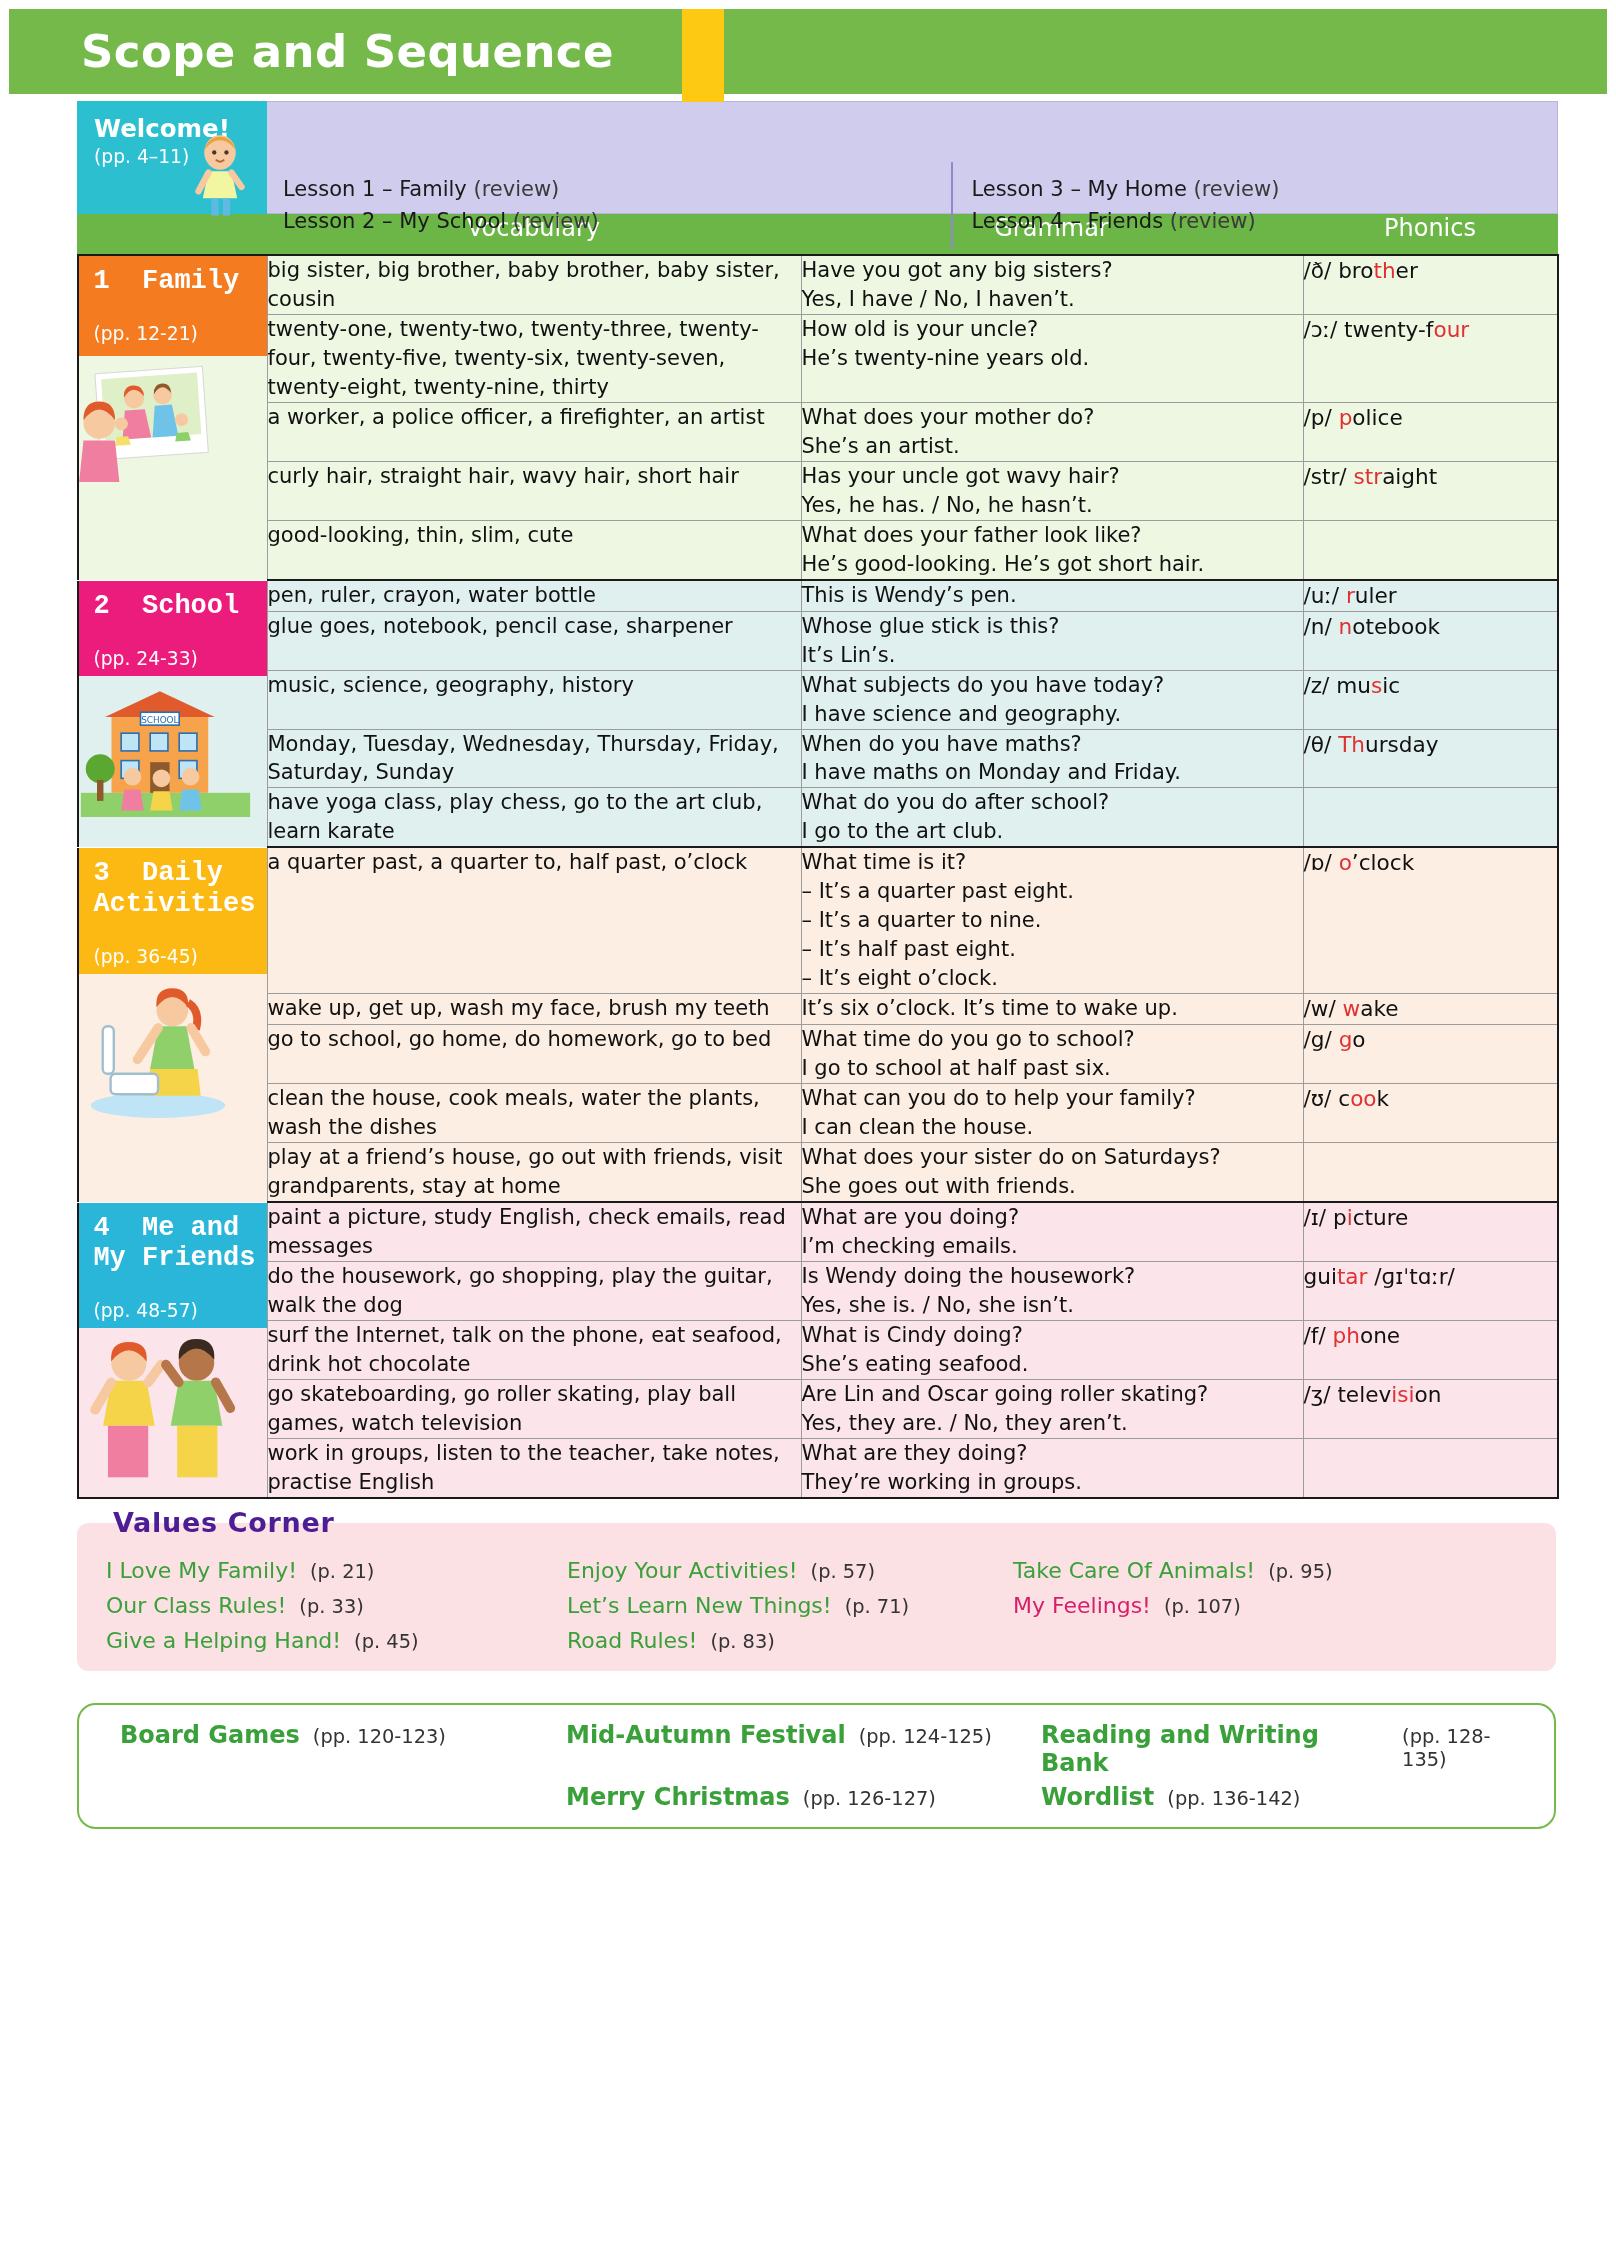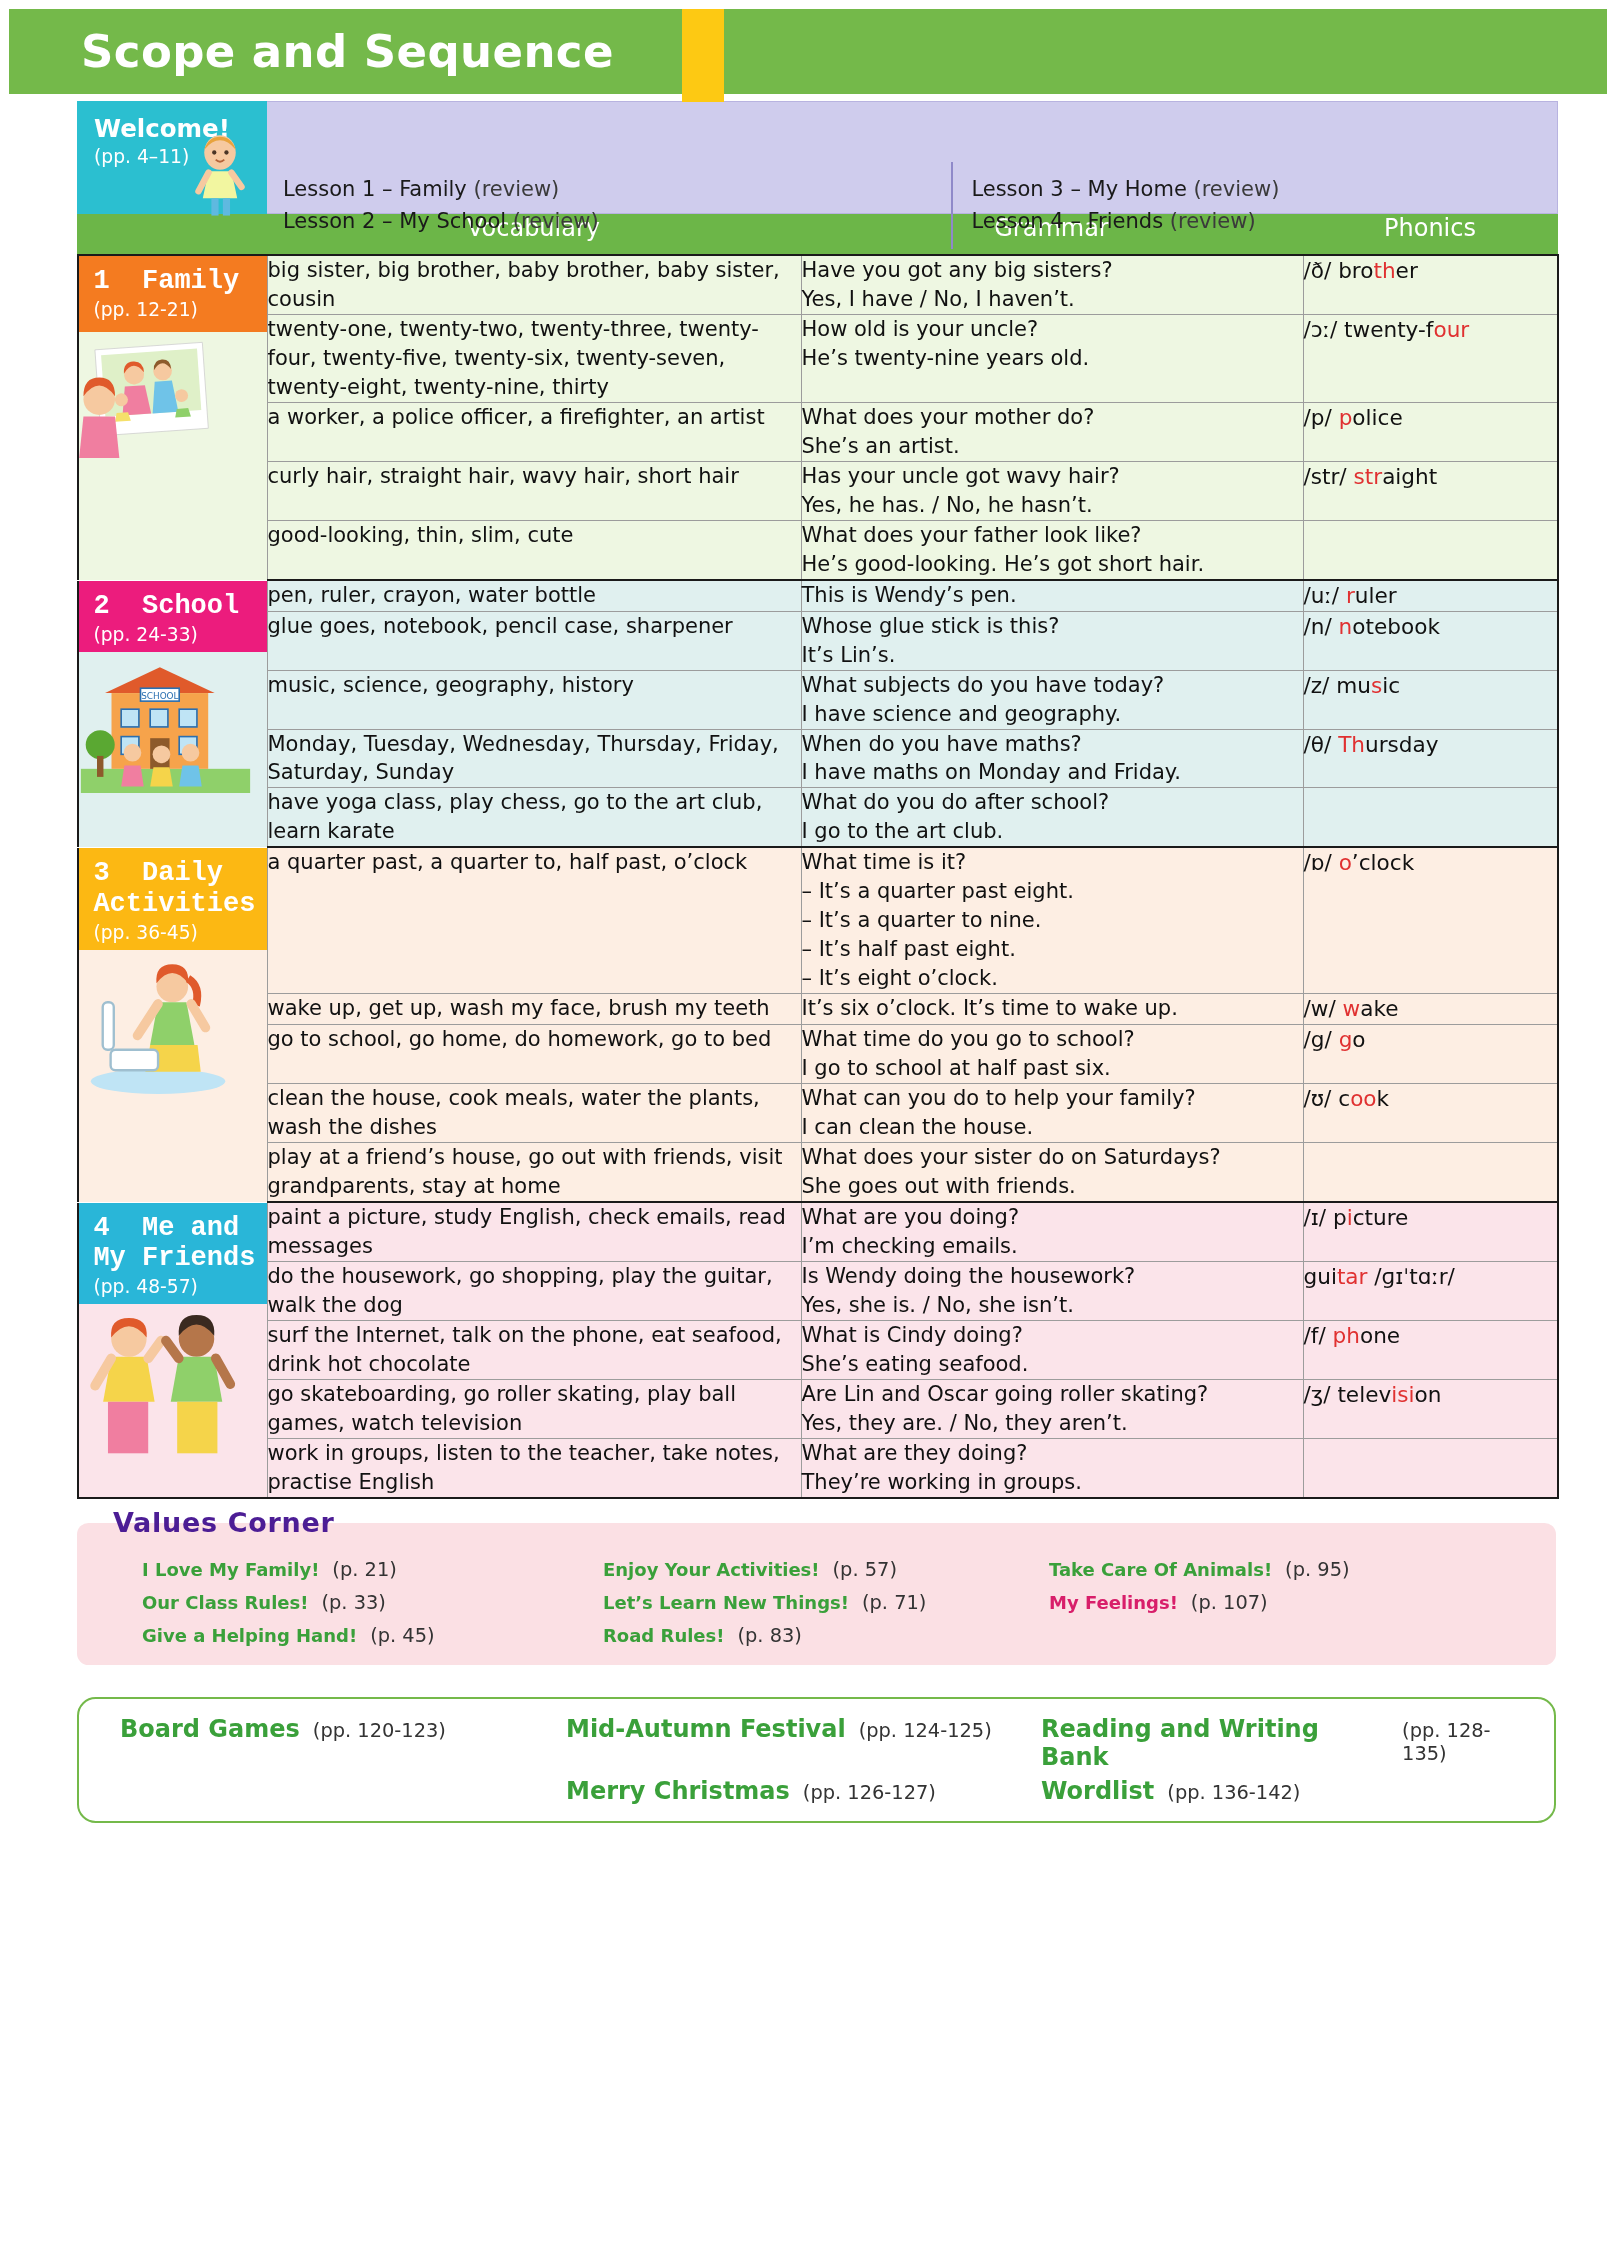--- a/index.html
+++ b/index.html
@@ -156,20 +156,21 @@
     font-weight:bold;
     font-size:27px;
     padding:10px 0 0 14.4px;
     line-height:1.12;
     font-family:Liberation Mono, monospace;
   }
   .unit-pages{
     color:#ffffff;
     font-size:18.7px;
     padding:2.9px 0 7.2px 14.4px;
+    margin-top:24px;
   }
   .unit-art{
     margin:4.3px auto 0 auto;
     width:151px;
     height:122px;
     position:relative;
   }
   
   .dcell{
     font-size:21px;
@@ -223,24 +224,23 @@
   }
   .values-grid{
     margin-top:18.7px;
     display:grid;
     grid-template-columns:461px 446px 461px;
     row-gap:10px;
   }
   .val-item{display:flex;align-items:baseline;}
   .val-name{
     color:#3aa03a;
-    font-size:18px;
-    font-weight:bold;
+    font-size:22px;
+    font-weight:normal;
     font-family:"DejaVu Sans", sans-serif;
-    margin-left:36px;
   }
   .val-name.pink{color:#d81e6a;}
   .val-page{
     color:#333333;
     font-size:19.4px;
     margin-left:13px;
   }
   
   .footer{
     margin:32px 68px 0 68px;

